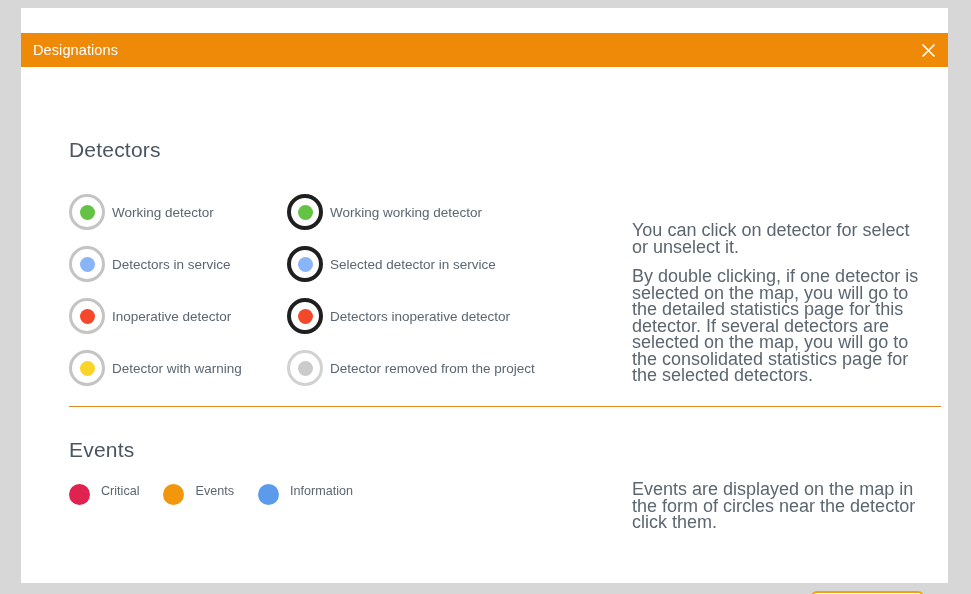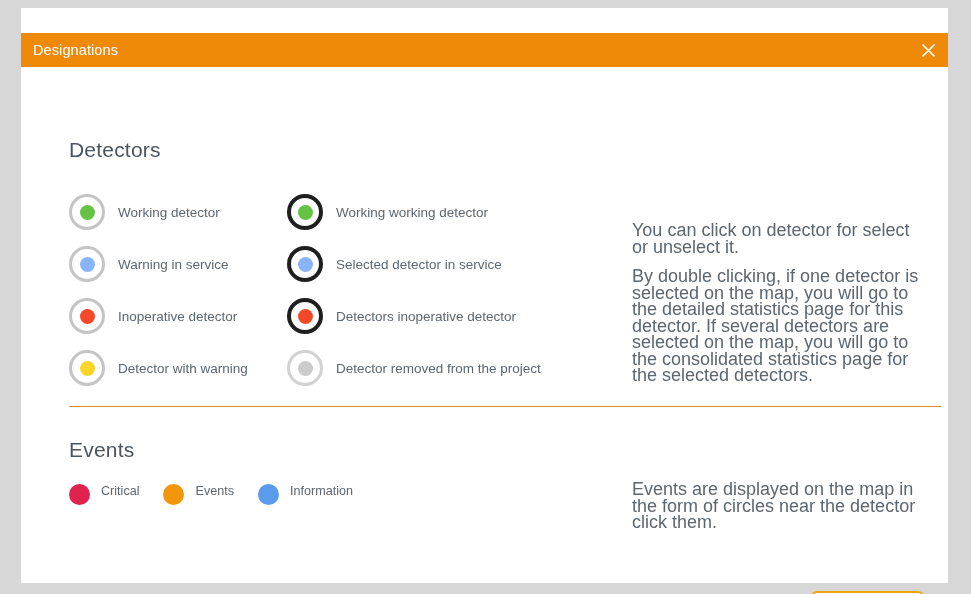--- a/index.html
+++ b/index.html
@@ -108,21 +108,21 @@
   }
   .det-icon.normal { border: 3px solid #c4c4c4; }
   .det-icon.selected { border: 4px solid #1f1f1f; }
   .det-icon.removed { border: 3px solid #d2d2d2; }
   .det-dot {
     width: 15px;
     height: 15px;
     border-radius: 50%;
   }
   .det-label {
-    margin-left: 13px;
+    margin-left: 7px;
     font-size: 13.5px;
     color: #5c6670;
     white-space: nowrap;
   }
 
   
   #detector-help {
     position: absolute;
     left: 611px;
     top: 155px;
@@ -227,21 +227,21 @@
         <div class="legend-row">
           <span class="det-icon selected">
             <span class="det-dot" style="background: rgb(100, 194, 69);"></span>
           </span>
           <span class="det-label">Working working detector</span>
         </div>
         <div class="legend-row">
           <span class="det-icon normal">
             <span class="det-dot" style="background: rgb(138, 180, 248);"></span>
           </span>
-          <span class="det-label">Warning in service</span>
+          <span class="det-label">Detectors in service</span>
         </div>
         <div class="legend-row">
           <span class="det-icon selected">
             <span class="det-dot" style="background: rgb(138, 180, 248);"></span>
           </span>
           <span class="det-label">Selected detector in service</span>
         </div>
         <div class="legend-row">
           <span class="det-icon normal">
             <span class="det-dot" style="background: rgb(244, 72, 42);"></span>

